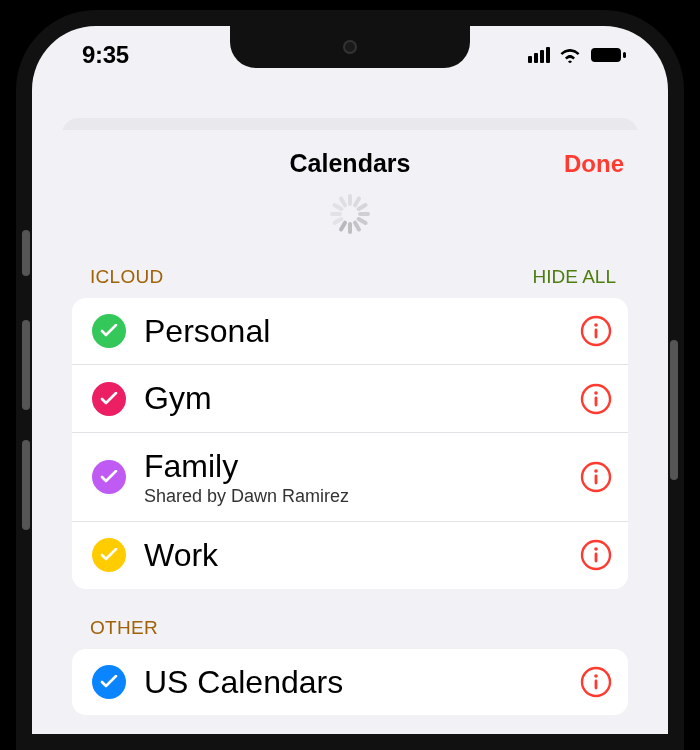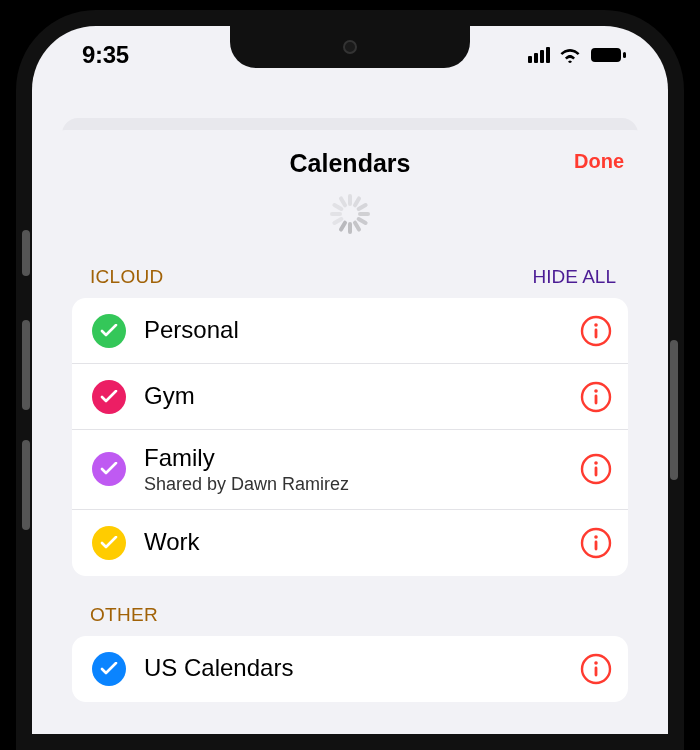--- a/index.html
+++ b/index.html
@@ -57,56 +57,56 @@
       position: absolute; left: 18px; right: 18px; top: 104px; bottom: 0;
       background: #f2f2f6;
       border-radius: 16px 16px 0 0;
       padding: 0 0 0 0;
     }
     .sheet-header {
       position: relative; height: 66px;
       display: flex; align-items: center; justify-content: center;
     }
     .sheet-title { font-size: 25px; font-weight: 600; }
-    .done { position: absolute; right: 26px; top: 20px; font-size: 20px; color: #ff3b30; font-weight: 600; }
+    .done { position: absolute; right: 26px; top: 20px; font-size: 24px; color: #ff3b30; font-weight: 600; }
     .spinner {
       width: 40px; height: 40px; position: relative; margin: -2px auto 4px;
     }
     .spinner span {
       position: absolute; left: 50%; top: 50%;
       width: 4px; height: 12px; margin-left:-2px; margin-top:-20px;
       background: #b9b9bd; border-radius: 2px;
       transform-origin: 2px 20px;
     }
     .section-head {
       display: flex; justify-content: space-between; align-items: flex-end;
       padding: 28px 34px 10px 40px;
       font-size: 19px;
     }
     .section-label { color: #a16207; letter-spacing: 0.3px; }
-    .hide-all { color: #4c1d95; font-weight: 500; margin-left: 40px; }
+    .hide-all { color: #4d7c0f; font-weight: 500; margin-left: 40px; }
     .card {
       background: #fff; border-radius: 14px;
       margin: 0 22px;
     }
     .row {
       display: flex; align-items: center;
       padding: 14px 16px 14px 20px;
       min-height: 66px;
       border-bottom: 1px solid #e3e3e7;
     }
     .row:last-child { border-bottom: none; }
     .check {
       width: 34px; height: 34px; border-radius: 50%;
       flex-shrink: 0;
       display: flex; align-items: center; justify-content: center;
     }
     .check svg { width: 18px; height: 14px; }
     .row-body { flex: 1; margin-left: 18px; }
-    .row-label { font-size: 24px; line-height: 1.2; }
+    .row-label { font-size: 32px; line-height: 1.2; }
     .row-sub { font-size: 18px; color: #333; margin-top: 1px; }
     .info { width: 32px; height: 32px; flex-shrink: 0; }
     .info svg { width: 32px; height: 32px; }
   </style>
 </head>
 <body>
 
 <div class="phone">
   <div class="side-btn left1"></div>
   <div class="side-btn left2"></div>

